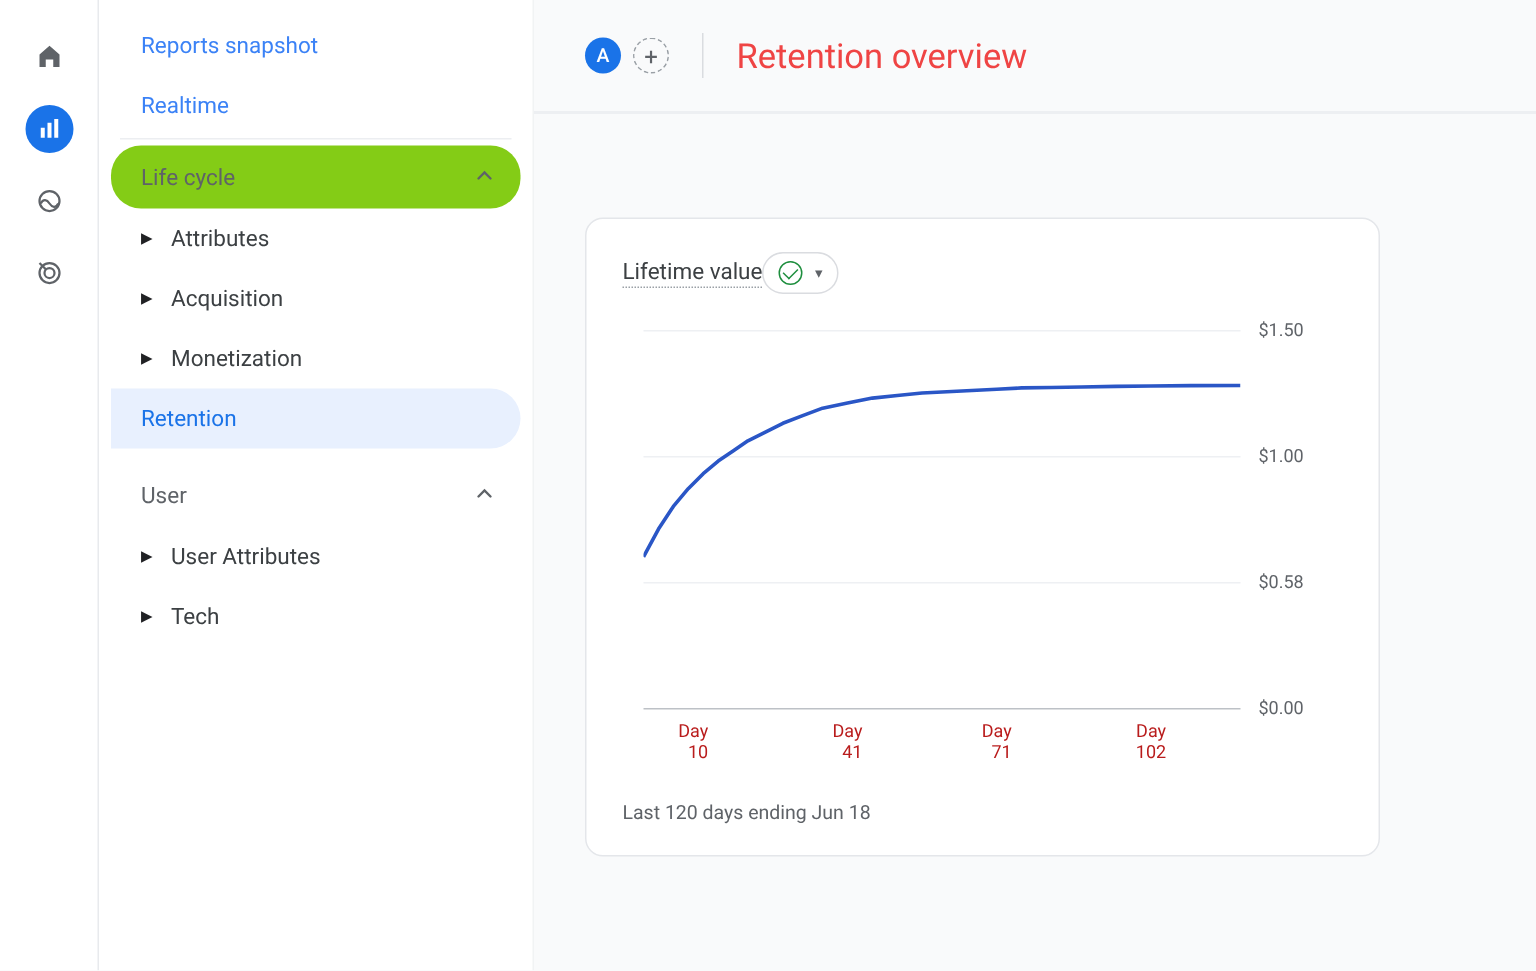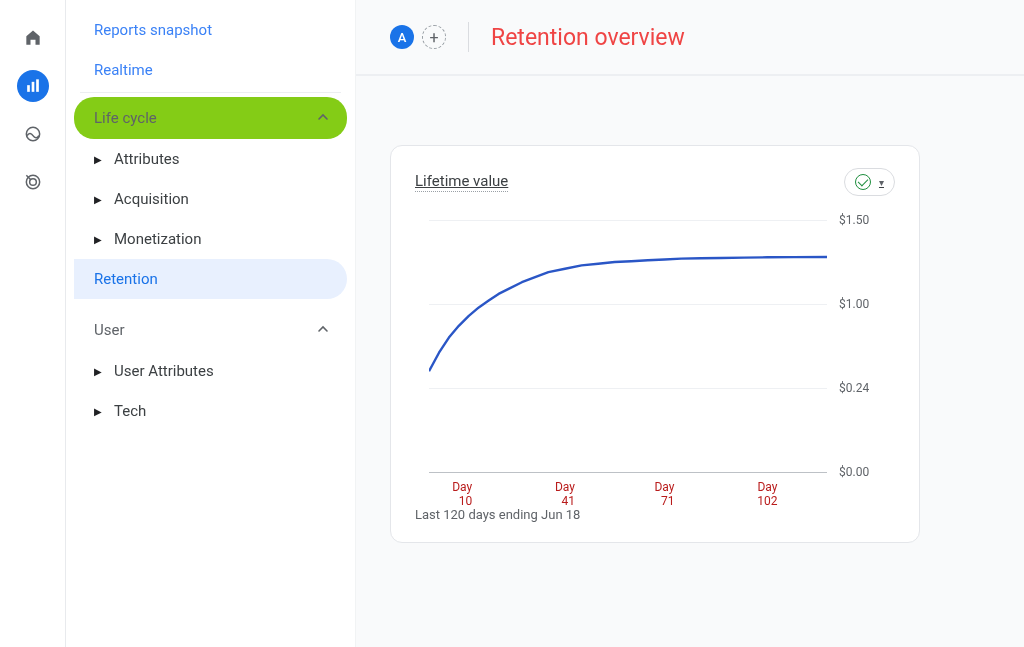--- a/index.html
+++ b/index.html
@@ -88,21 +88,21 @@
   }
   .page-title { font-size:23px; color:#ef4444; font-weight:400; }
 
   
   .card {
     position:absolute; left:34px; top:145px;
     width:530px; background:#fff;
     border:1px solid #e4e6ea; border-radius:12px;
     padding:22px 24px 20px 24px;
   }
-  .card-top { display:flex; justify-content:space-between; align-items:center;text-decoration:underline; }
+  .card-top { display:flex; align-items:center; }
   .card-title {
     font-size:15px; color:#3c4043;
     border-bottom:1px dotted #9aa0a6; padding-bottom:1px;
   }
   .status-chip {
     display:flex; align-items:center; gap:8px;
     height:28px; padding:0 10px;
     border:1px solid #dadce0; border-radius:14px;
     cursor:pointer;
   }
@@ -121,21 +121,21 @@
   .chart-wrap { position:relative; height:295px; margin-top:16px; }
   .plot-area {
     position:absolute; left:14px; top:8px;
     width:398px; height:252px;
   }
   .gridline { position:absolute; left:0; width:100%; border-top:1px solid #eef0f3; }
   .gridline.baseline { border-top:1px solid #bdc1c6; }
   .ylab { position:absolute; left:424px; font-size:12px; color:#5f6368; transform:translateY(-50%); }
   .xtick { position:absolute; top:268px; font-size:12px; color:#b91c1c; text-align:right; line-height:1.2; transform:translateX(-50%); }
   svg.curve { position:absolute; left:0; top:0; }
-  .card-foot { font-size:13px; color:#5f6368; margin-top:0; }
+  .card-foot { font-size:13px; color:#5f6368; margin-top:28px; }
 </style>
 </head>
 <body>
 
 <div class="app">
 
   <div class="rail">
     <div class="rail-item">
       <svg viewBox="0 0 24 24">
           <path class="ico-fill" d="M12 3l8 7v10h-5v-6h-6v6H4V10z"></path>
@@ -242,21 +242,21 @@
         <div class="gridline baseline" style="top: 252px;"></div>
             <div class="gridline" style="top: 168px;"></div>
             <div class="gridline" style="top: 84px;"></div>
             <div class="gridline" style="top: 0px;"></div>
             <svg class="curve" width="398" height="252" viewBox="0 0 398 252">
               <path d="M0.0 151.2 L10.0 132.7 L19.9 117.6 L29.8 105.8 L39.8 95.8 L49.8 87.4 L59.7 80.6 L69.6 73.9 L79.6 68.9 L92.9 62.2 L106.1 57.1 L119.4 52.1 L136.0 48.7 L152.6 45.4 L169.2 43.7 L185.7 42.0 L202.3 41.2 L218.9 40.3 L235.5 39.5 L252.1 38.6 L272.0 38.3 L291.9 38.0 L315.1 37.6 L338.3 37.3 L364.8 37.1 L398.0 37.0 " fill="none" stroke="#2a56c6" stroke-width="2.4" stroke-linejoin="round"></path>
             </svg>
           </div>
 
       <div class="ylab" style="top: 260px;">$0.00</div>
-          <div class="ylab" style="top: 176px;">$0.24</div>
+          <div class="ylab" style="top: 176px;">$0.58</div>
           <div class="ylab" style="top: 92px;">$1.00</div>
           <div class="ylab" style="top: 8px;">$1.50</div>
           <div class="xtick" style="left: 47.1667px;">Day<br>10</div>
           <div class="xtick" style="left: 149.983px;">Day<br>41</div>
           <div class="xtick" style="left: 249.483px;">Day<br>71</div>
           <div class="xtick" style="left: 352.3px;">Day<br>102</div>
         </div>
 
       <div class="card-foot">Last 120 days ending Jun 18</div>
     </div>

